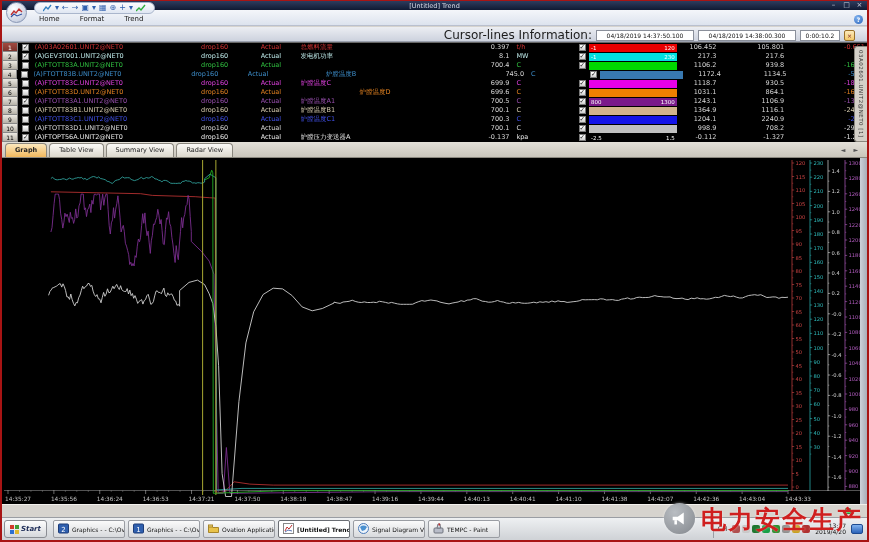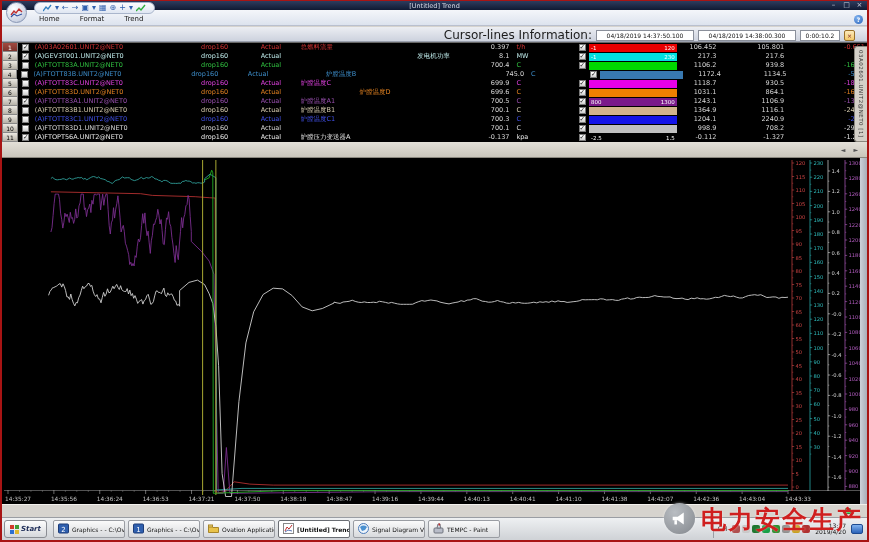--- a/index.html
+++ b/index.html
@@ -197,21 +197,21 @@
           <div class="c cv3" style="color: rgb(208, 50, 50);">-0.651</div>
         </div>
         <div class="trow">
           <div class="c cnum">2</div>
           <div class="ccb">
             <div class="cb">✓</div>
           </div>
           <div class="c cname" style="color: rgb(189, 232, 232);">(A)GEV3T001.UNIT2@NET0</div>
           <div class="c cdrop" style="color: rgb(189, 232, 232);">drop160</div>
           <div class="c cmode" style="color: rgb(189, 232, 232);">Actual</div>
-          <div class="c cdesc" style="color: rgb(189, 232, 232); text-align: right;">发电机功率</div>
+          <div class="c cdesc" style="color: rgb(189, 232, 232);">发电机功率</div>
           <div class="c cval">8.1</div>
           <div class="c cunit" style="color: rgb(189, 232, 232);">MW</div>
           <div class="c cgap"></div>
           <div class="ccb2">
             <div class="cb">✓</div>
           </div>
           <div class="c cbar">
             <div class="bar" style="background: rgb(0, 224, 224);">
               <span class="bmin">-1</span>
               <span class="bmax">230</span>
@@ -446,20 +446,26 @@
           <div class="c cv2">-1.327</div>
           <div class="c cv3" style="color: rgb(232, 232, 232);">-1.215</div>
         </div>
       </div>
     <div class="sidetab">
       <span>03A02601.UNIT2@NET0 [1]</span>
     </div>
   </div>
 
   <div class="tabsrow">
+    <div id="tabsc" style="display:flex;gap:2px;align-items:flex-end;">
+        <div class="tab active">Graph</div>
+        <div class="tab">Table View</div>
+        <div class="tab">Summary View</div>
+        <div class="tab">Radar View</div>
+      </div>
     <div class="tabarrows">◄ ►</div>
   </div>
 
   <div class="chart">
     <svg id="csvg" width="865" height="346">
         <line x1="2" y1="332.5" x2="858" y2="332.5" stroke="#8a8a8a" stroke-width="0.6"></line>
         <line x1="6" y1="332" x2="6" y2="336" stroke="#b0b0b0" stroke-width="0.6"></line>
         <line x1="17.470588235294116" y1="332" x2="17.470588235294116" y2="334" stroke="#787878" stroke-width="0.5"></line>
         <line x1="28.941176470588236" y1="332" x2="28.941176470588236" y2="334" stroke="#787878" stroke-width="0.5"></line>
         <line x1="40.411764705882355" y1="332" x2="40.411764705882355" y2="334" stroke="#787878" stroke-width="0.5"></line>

